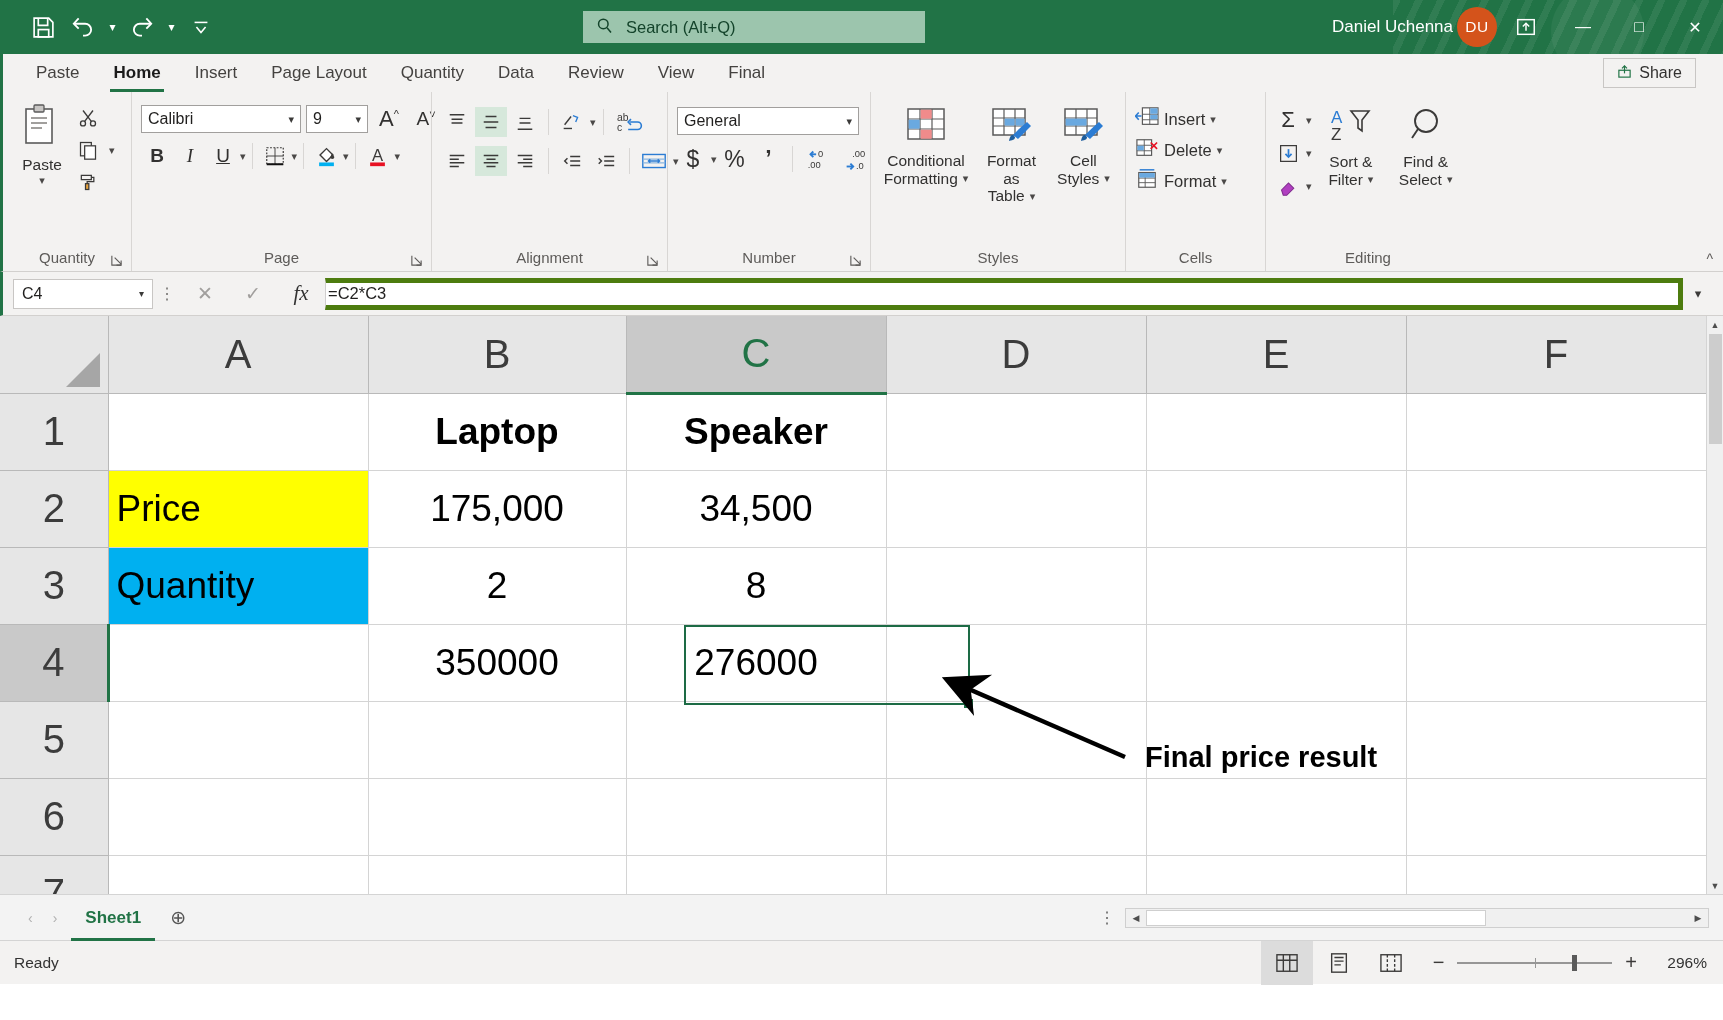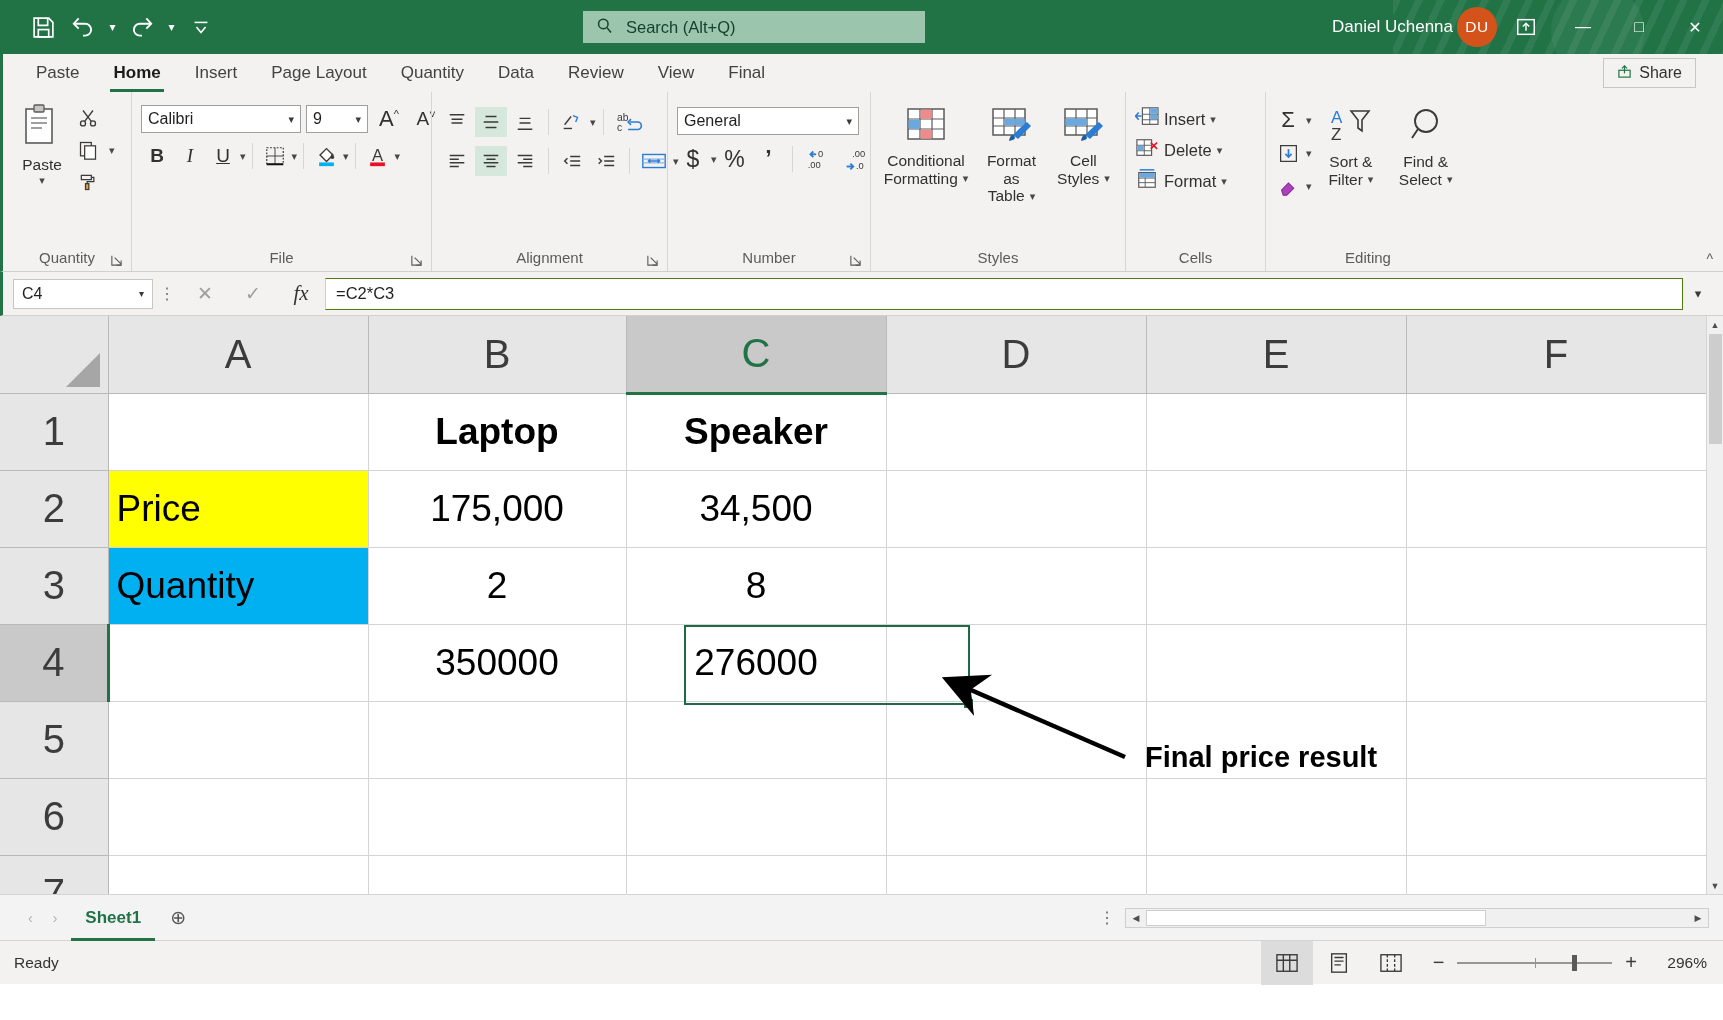--- a/index.html
+++ b/index.html
@@ -118,22 +118,22 @@
     width:140px; height:30px; background:#fff; border:1px solid #c8c6c4;
     display:flex; align-items:center; padding:0 8px; font-size:16px; color:#201f1e;
   }
   .namebox .cv{ flex:1; }
   .namebox .cc{ font-size:10px; color:#3b3a39; }
   .fb-dots{ width:28px; text-align:center; color:#797775; font-size:16px; letter-spacing:0; }
   .fb-icons{ display:flex; align-items:center; gap:0; }
   .fb-ic{ width:48px; height:32px; display:flex; align-items:center; justify-content:center; color:#a19f9d; font-size:19px; }
   .fb-ic.fx{ color:#333; font-style:italic; font-family:"Liberation Serif", serif; font-size:21px; }
   .fb-input{
-    flex:1; height:32px; background:#fff; border:1px solid #4d7c0f; border-left:1px solid #d0cece;
-    display:flex; align-items:center; padding:0 10px; font-size:16.5px; color:#201f1e;
+    flex:1; height:32px; background:#fff; border:5px solid #4d7c0f; border-left:1px solid #d0cece;
+    display:flex; align-items:center; padding:0 2px; font-size:16.5px; color:#201f1e;
   }
   .fb-expand{ width:30px; text-align:center; color:#3b3a39; font-size:13px; }
 
   
   .gridwrap{ position:relative; height:578px; display:flex; background:#fff; }
   .grid-main{ flex:1; position:relative; overflow:hidden; }
   table.sheet{ border-collapse:collapse; table-layout:fixed; width:1706px; }
   table.sheet th, table.sheet td{ padding:0; margin:0; }
   .corner{
     width:108px; height:77px; background:#e6e6e6; border-right:1px solid #b9b9b9;
@@ -402,21 +402,21 @@
         <span class="sep-v"></span>
         <span class="iconbtn">
           <svg width="23" height="24" viewBox="0 0 24 26">
             <text x="12" y="18" font-size="18" text-anchor="middle" fill="#3b3a39" font-family="Liberation Sans">A</text>
             <rect x="4" y="20" width="16" height="4" fill="#e81123"></rect>
           </svg>
         </span>
         <span class="caret">▾</span>
       </div>
     </div>
-    <div class="glabel">File</div>
+    <div class="glabel">Page</div>
     <span class="glauncher">
       <svg width="13" height="13" viewBox="0 0 14 14" fill="none" stroke="#5d5b59" stroke-width="1.2">
         <path d="M2 2v10h10"></path>
           <path d="M12 11 5 4"></path>
           <path d="M12 7v5H7"></path>
       </svg>
     </span>
   </div>
 
   <div class="rgroup" style="width:236px">

